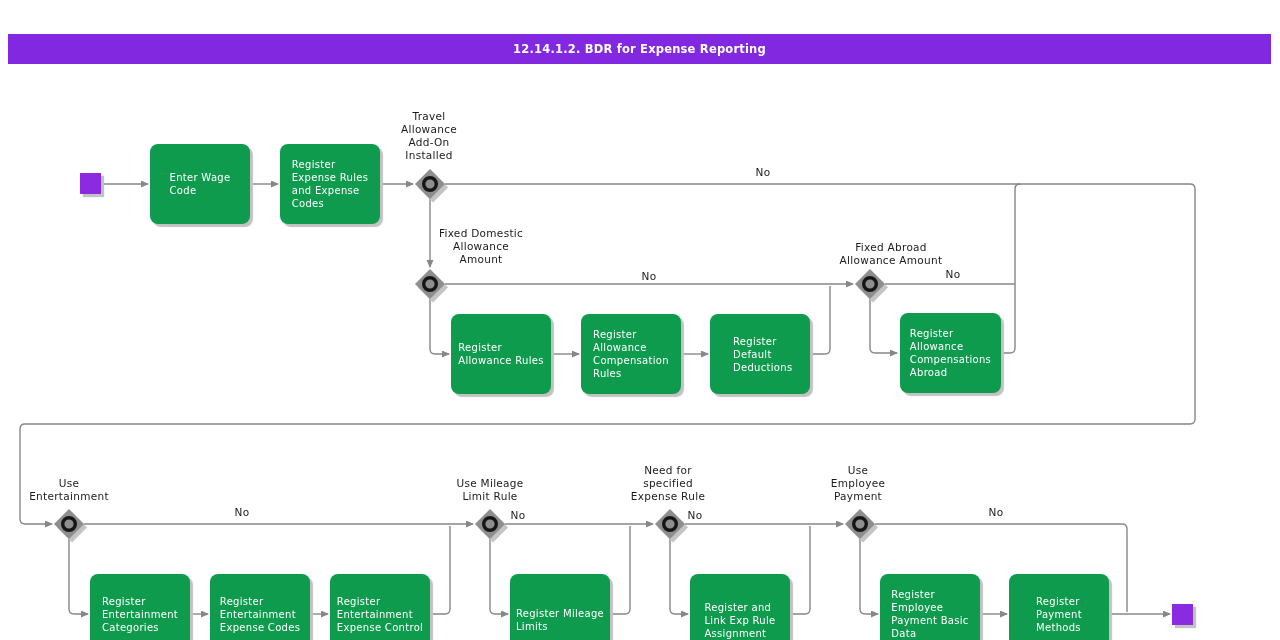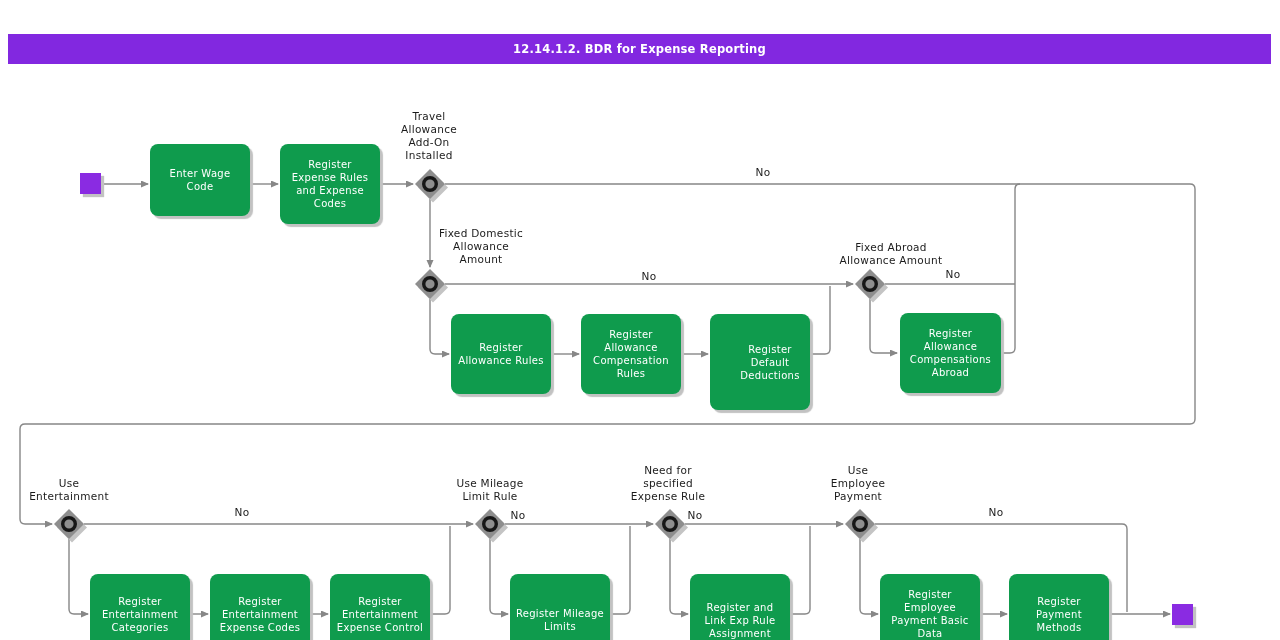--- a/index.html
+++ b/index.html
@@ -24,21 +24,21 @@
   svg#wires{position:absolute;left:0;top:0;pointer-events:none;}
   .edge{fill:none;stroke:var(--line);stroke-width:1.4px;}
   #arrowhead path{fill:var(--line);}
   .gw-shadow{fill:#c4c4c4;}
   .gw-body{fill:var(--gateway-fill);}
   .gw-ring{fill:none;stroke:#161616;stroke-width:3.4px;}
   .gateway{pointer-events:auto;cursor:pointer;}
 
   .task{position:absolute;background:var(--task-fill);color:var(--task-text);
     border-radius:8px;box-shadow:3px 3px 1px #c2c2c2;
-    display:flex;align-items:center;justify-content:center;text-align:center;
+    display:flex;align-items:center;justify-content:center;
     font-size:10px;line-height:13px;letter-spacing:0.3px;white-space:pre-line;
     padding:3px;cursor:pointer;}
 
   .terminal{position:absolute;width:21px;height:21px;background:var(--start-end-fill);
     box-shadow:3px 3px 1px #c2c2c2;}
 
   .gw-label,.no-label{position:absolute;transform:translateX(-50%);
     color:var(--label-text);font-size:10.5px;line-height:13px;letter-spacing:0.3px;
     text-align:center;white-space:pre-line;}
 </style>
@@ -121,33 +121,33 @@
       <path class="gw-shadow" d="M863 488.5 L878 503.5 L863 518.5 L848 503.5 Z"></path>
       <path class="gw-body" d="M860 485 L875 500 L860 515 L845 500 Z"></path>
       <circle class="gw-ring" cx="860" cy="500" r="6.3"></circle>
     </g>
   </svg>
 
   <div class="terminal" style="left:80px;top:149px;"></div>
   <div class="terminal" style="left:1172px;top:580px;"></div>
 
   <div id="task-layer">
-      <div class="task" style="left: 150px; top: 120px; width: 100px; height: 72px;">Enter Wage
+      <div class="task" style="left: 150px; top: 120px; width: 100px; height: 80px;">Enter Wage
 Code</div>
       <div class="task" style="left: 280px; top: 120px; width: 100px; height: 80px;">Register
 Expense Rules
 and Expense
 Codes</div>
       <div class="task" style="left: 451px; top: 290px; width: 100px; height: 80px;">Register
 Allowance Rules</div>
       <div class="task" style="left: 581px; top: 290px; width: 100px; height: 80px;">Register
 Allowance
 Compensation
 Rules</div>
-      <div class="task" style="left: 710px; top: 290px; width: 100px; height: 96px; padding-left: 23px;">Register Default
+      <div class="task" style="left: 710px; top: 290px; width: 100px; height: 80px; padding-left: 23px;">Register Default
 Deductions</div>
       <div class="task" style="left: 900px; top: 289px; width: 101px; height: 80px;">Register
 Allowance
 Compensations
 Abroad</div>
       <div class="task" style="left: 90px; top: 550px; width: 100px; height: 80px;">Register
 Entertainment
 Categories</div>
       <div class="task" style="left: 210px; top: 550px; width: 100px; height: 80px;">Register
 Entertainment

